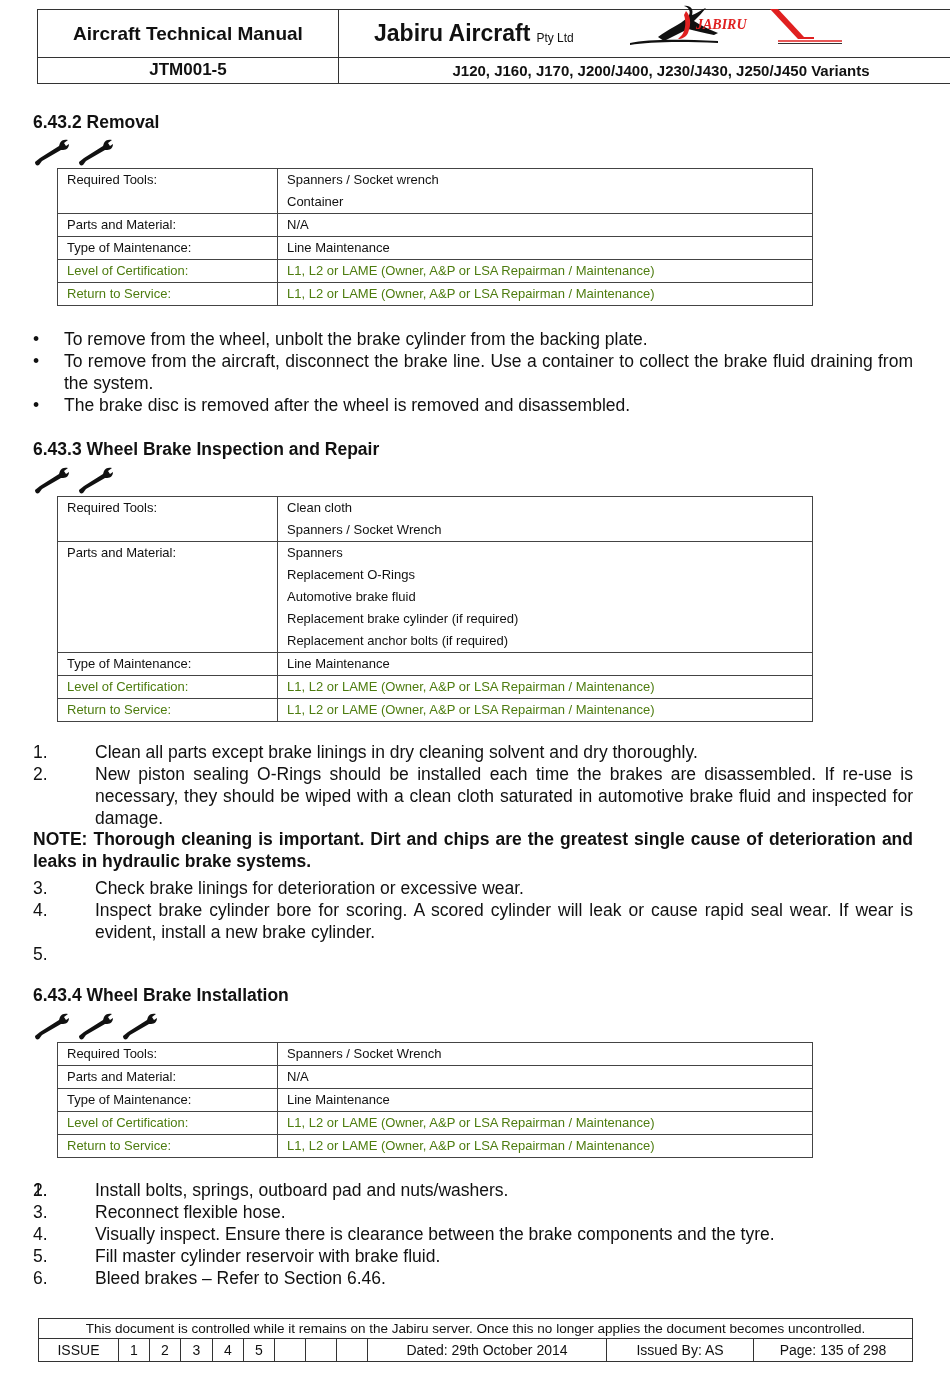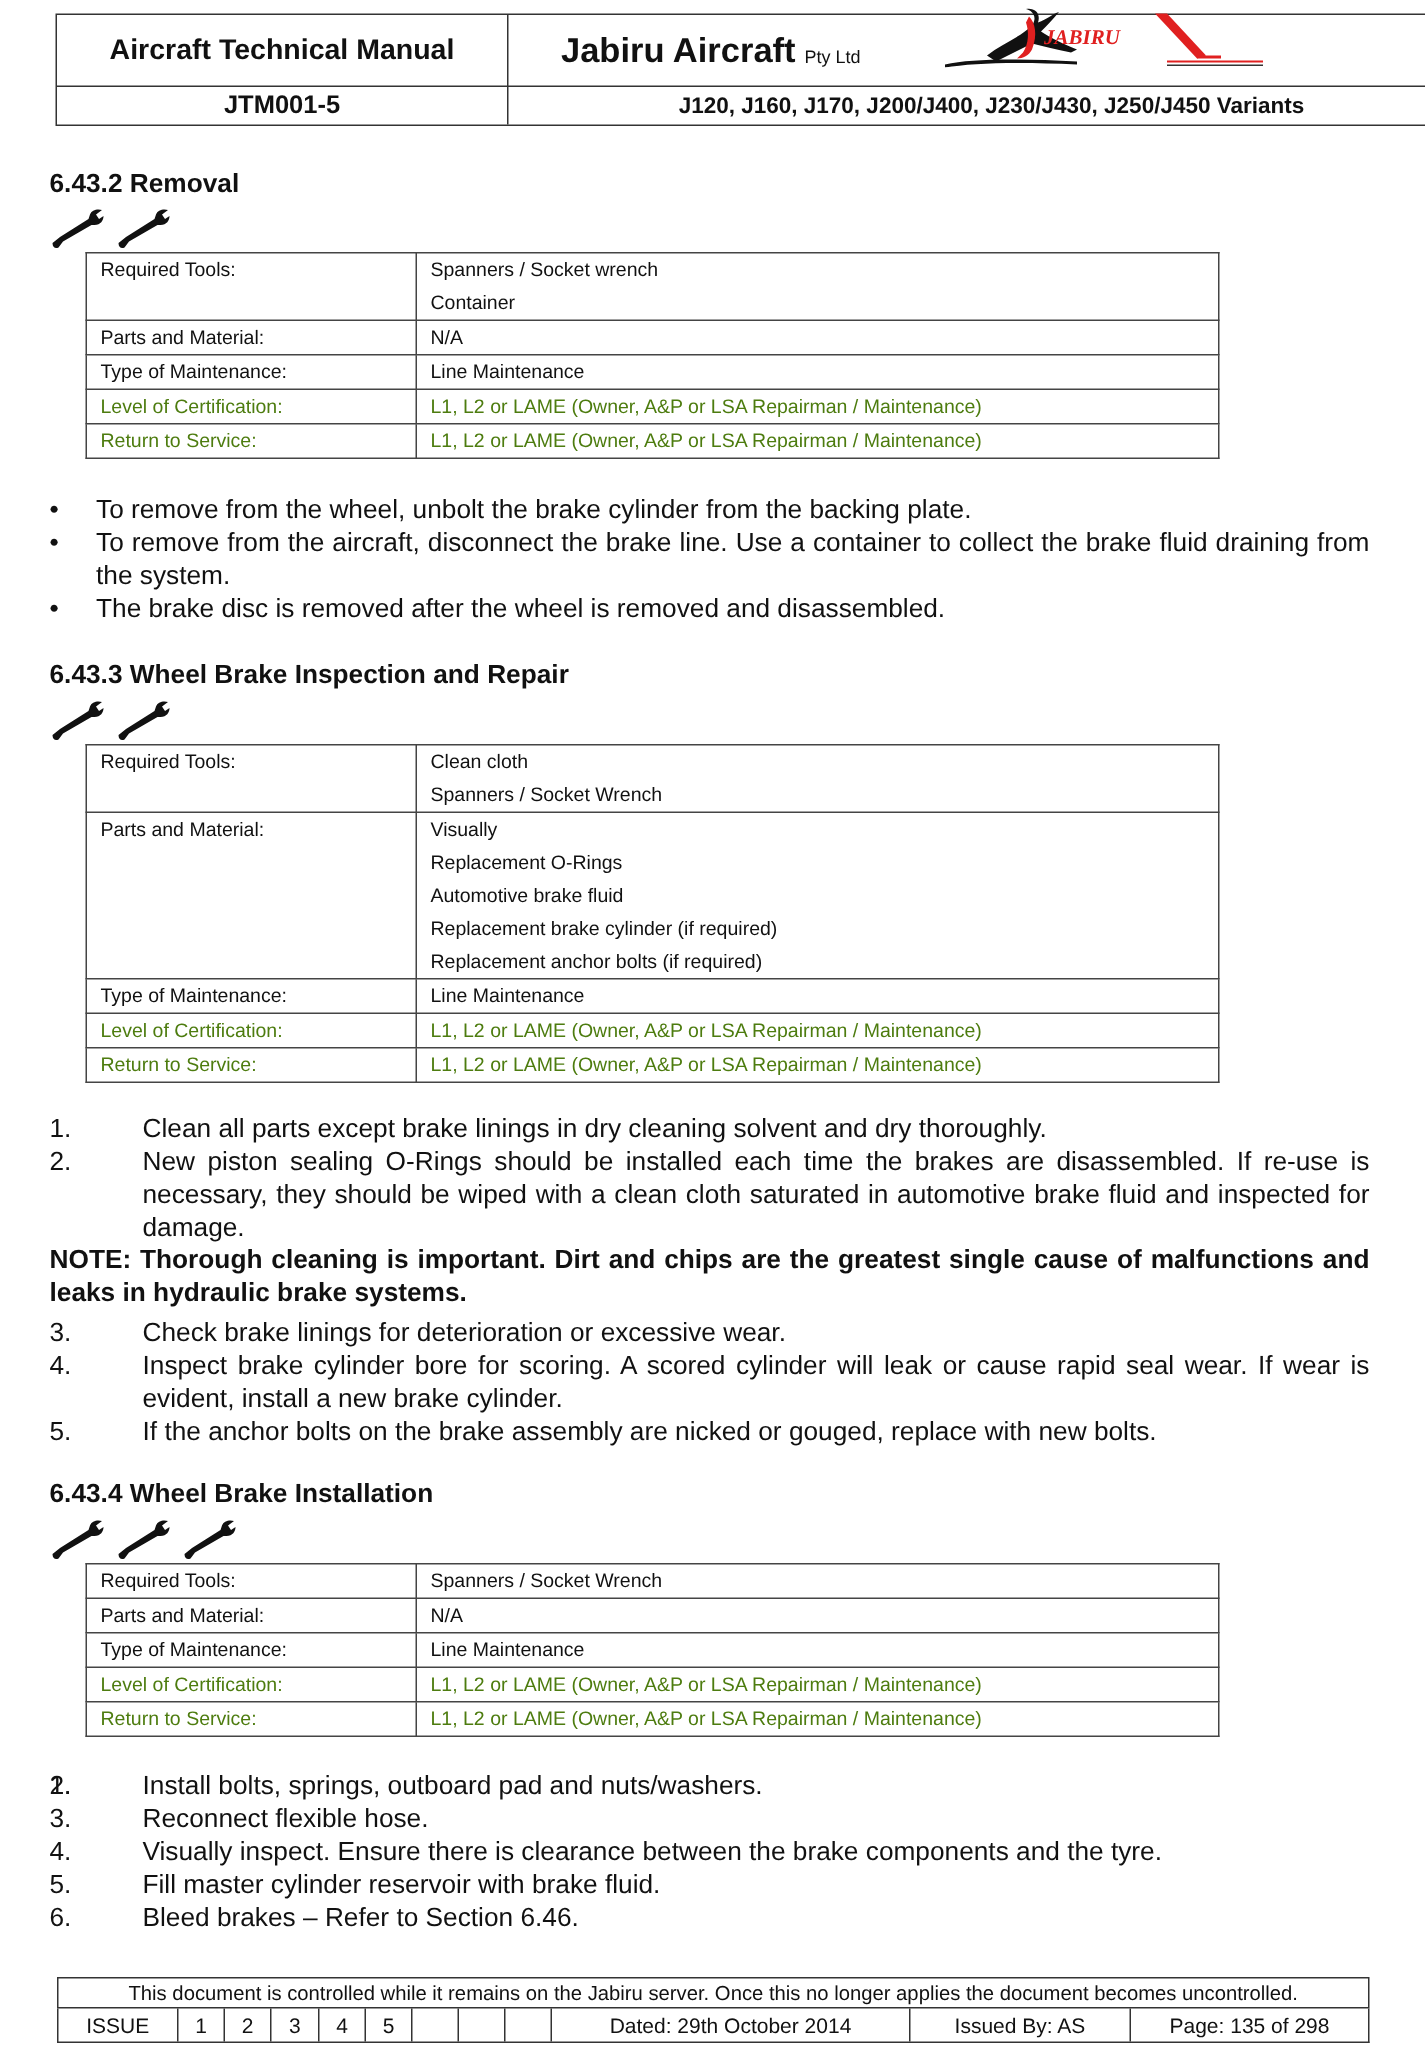--- a/index.html
+++ b/index.html
@@ -125,21 +125,21 @@
       <tr>
     <td class="k">Required Tools:</td>
     <td>
           <div>Clean cloth</div>
           <div>Spanners / Socket Wrench</div>
         </td>
   </tr>
   <tr>
     <td class="k">Parts and Material:</td>
     <td>
-      <div>Visually</div>
+      <div>Spanners</div>
       <div>Replacement O-Rings</div>
       <div>Automotive brake fluid</div>
       <div>Replacement brake cylinder (if required)</div>
       <div>Replacement anchor bolts (if required)</div>
     </td>
   </tr>
   <tr>
     <td class="k">Type of Maintenance:</td>
     <td>Line Maintenance</td>
   </tr>
@@ -150,25 +150,25 @@
   <tr class="red">
     <td class="k">Return to Service:</td>
     <td>L1, L2 or LAME (Owner, A&amp;P or LSA Repairman / Maintenance)</td>
   </tr>
 </tbody>
   </table>
 <ul class="num" style="top:741px">
   <li><span class="n">1.</span><span>Clean all parts except brake linings in dry cleaning solvent and dry thoroughly.</span></li>
   <li><span class="n">2.</span><span>New piston sealing O-Rings should be installed each time the brakes are disassembled. If re-use is necessary, they should be wiped with a clean cloth saturated in automotive brake fluid and inspected for damage.</span></li>
 </ul>
-<div class="note" style="top:828px">NOTE: Thorough cleaning is important.  Dirt and chips are the greatest single cause of malfunctions and leaks in hydraulic brake systems.</div>
+<div class="note" style="top:828px">NOTE: Thorough cleaning is important.  Dirt and chips are the greatest single cause of deterioration and leaks in hydraulic brake systems.</div>
 <ul class="num" style="top:877px">
   <li><span class="n">3.</span><span>Check brake linings for deterioration or excessive wear.</span></li>
   <li><span class="n">4.</span><span>Inspect brake cylinder bore for scoring.  A scored cylinder will leak or cause rapid seal wear.  If wear is evident, install a new brake cylinder.</span></li>
-  <li><span class="n">5.</span><span>If the anchor bolts on the brake assembly are nicked or gouged, replace with new bolts.</span></li>
+  <li><span class="n">5.</span></li>
 </ul>
 
 <div class="sec" style="top:985px">6.43.4  Wheel Brake Installation</div>
 <div class="wrenches" style="top:1012px">
   <svg class="wrench" viewBox="0 0 38 28">
       <path d="M2 24 L7 20 L26 8 L27 5 C28 2 32 1 35 2 L31 5 L33 8 L36 6 C36 9 34 12 30 12 L28 12 L9 23 L6 27 C4 28 2 27 2 24 Z" fill="#111"></path>
     </svg>
   <svg class="wrench" viewBox="0 0 38 28">
       <path d="M2 24 L7 20 L26 8 L27 5 C28 2 32 1 35 2 L31 5 L33 8 L36 6 C36 9 34 12 30 12 L28 12 L9 23 L6 27 C4 28 2 27 2 24 Z" fill="#111"></path>
     </svg>

